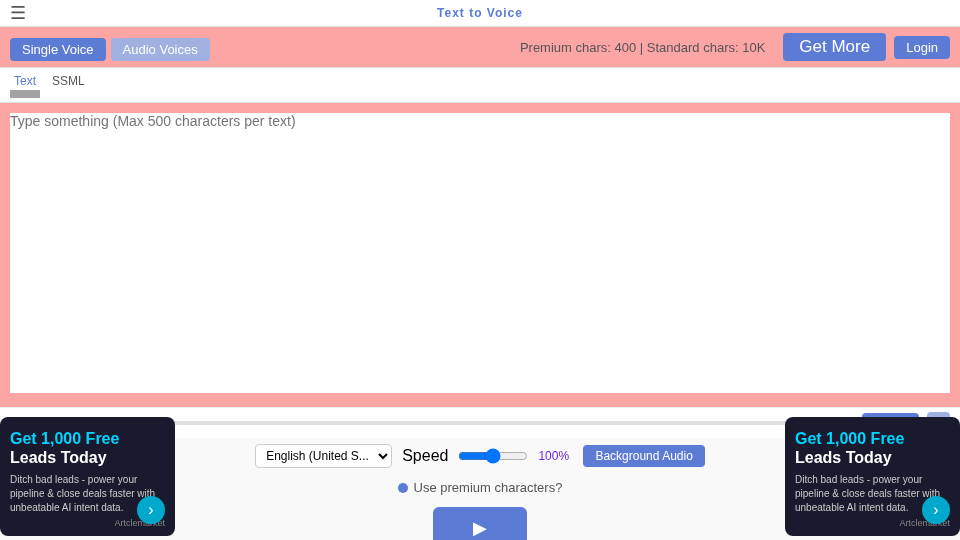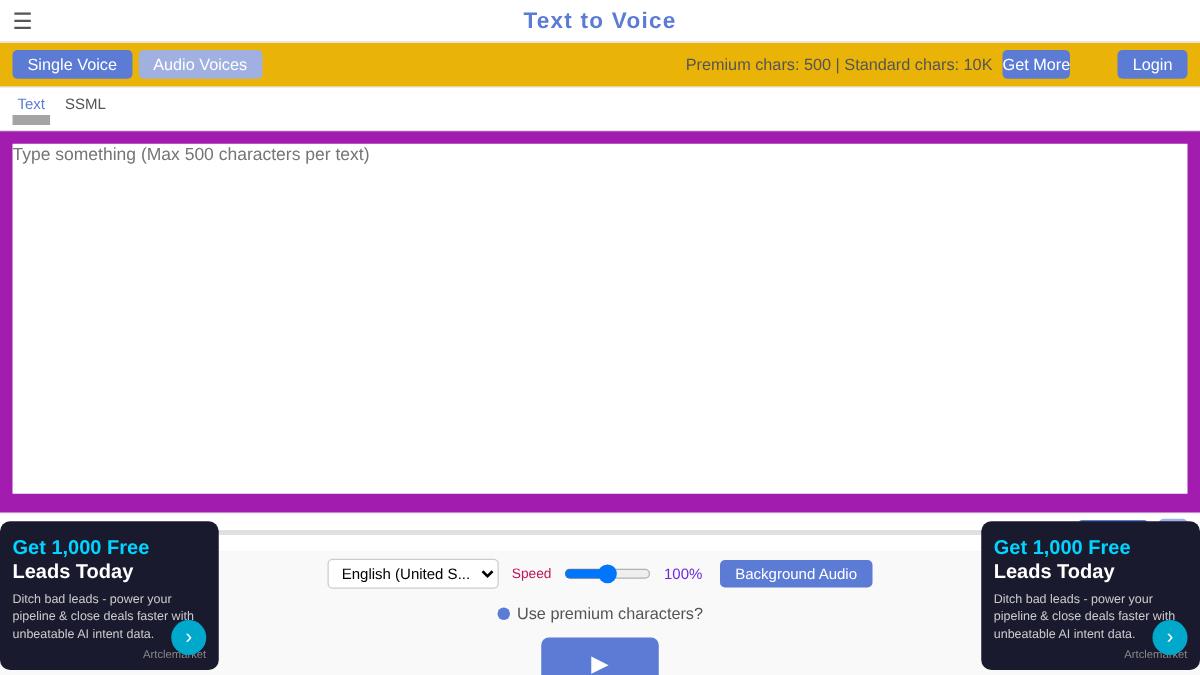--- a/index.html
+++ b/index.html
@@ -10,37 +10,37 @@
       background: white;
       border-bottom: 1px solid #e0e0e0;
       display: flex;
       align-items: center;
       justify-content: center;
       padding: 6px 10px;
       position: relative;
     }
     .header-title {
       color: #5b7bd5;
-      font-size: 18px;
+      font-size: 12px;
       font-weight: bold;
       letter-spacing: 1px;
     }
     .hamburger-btn {
       position: absolute;
       left: 10px;
       background: none;
       border: none;
       cursor: pointer;
       font-size: 18px;
       color: #555;
     }
 
     
     .tabs-row {
-      background: #eab308;
+      background: #fca5a5;
       display: flex;
       align-items: flex-end;
       justify-content: space-between;
       padding: 6px 10px;
       border-bottom: 1px solid #e0e0e0;
     }
     .tabs-left { display: flex; gap: 5px; }
     .tab-btn {
       padding: 4px 12px;
       border-radius: 4px;
@@ -56,54 +56,54 @@
       align-items: center;
       gap: 8px;
       font-size: 13px;
       color: #555;
     }
     .get-more-btn {
       background: #5b7bd5;
       color: white;
       border: none;
       border-radius: 4px;
-      padding: 4px 0;
+      padding: 4px 16px;
+      cursor: pointer;
+      font-size: 17px;
+      margin-left: 10px;
+    }
+    .login-btn {
+      background: #5b7bd5;
+      color: white;
+      border: none;
+      border-radius: 4px;
+      padding: 4px 12px;
       cursor: pointer;
       font-size: 13px;
-    }
-    .login-btn {
-      background: #5b7bd5;
-      color: white;
-      border: none;
-      border-radius: 4px;
-      padding: 4px 12px;
-      cursor: pointer;
-      font-size: 13px;
-      margin-left: 30px;
     }
 
     
     .sub-tabs-row {
       background: white;
       padding: 4px 10px;
       border-bottom: 1px solid #e0e0e0;
       display: flex;
       gap: 8px;
     }
     .sub-tab {
       font-size: 12px;
       color: #555;
       cursor: pointer;
       padding: 2px 4px;
     }
     .sub-tab.active { color: #5b7bd5; border-bottom: 8px solid #a3a3a3; }
 
     
     .textarea-container {
-      background: #a21caf;
+      background: #fca5a5;
       margin: 0;
       padding: 10px;
       min-height: 300px;
       position: relative;
     }
     .main-textarea {
       width: 100%;
       min-height: 280px;
       border: none;
       outline: none;
@@ -183,22 +183,22 @@
     }
     .language-select, .voice-select, .emotion-select {
       border: 1px solid #ccc;
       border-radius: 4px;
       padding: 3px 6px;
       font-size: 12px;
       background: white;
       cursor: pointer;
     }
     .speed-label {
-      font-size: 11px;
-      color: #be185d;
+      font-size: 16px;
+      color: #000000;
     }
     .speed-slider {
       width: 70px;
     }
     .speed-value {
       font-size: 12px;
       color: #6d28d9;
       min-width: 35px;
     }
     .bg-audio-btn {
@@ -313,21 +313,21 @@
   <button class="hamburger-btn">☰</button>
   <span class="header-title">Text to Voice</span>
 </div>
 
 <div class="tabs-row">
   <div class="tabs-left">
     <button class="tab-btn active">Single Voice</button>
     <button class="tab-btn inactive">Audio Voices</button>
   </div>
   <div class="tabs-right">
-    <span>Premium chars: 500 | Standard chars: 10K</span>
+    <span>Premium chars: 400 | Standard chars: 10K</span>
     <button class="get-more-btn">Get More</button>
     <button class="login-btn">Login</button>
   </div>
 </div>
 
 <div class="sub-tabs-row">
   <span class="sub-tab active">Text</span>
   <span class="sub-tab">SSML</span>
 </div>
 

